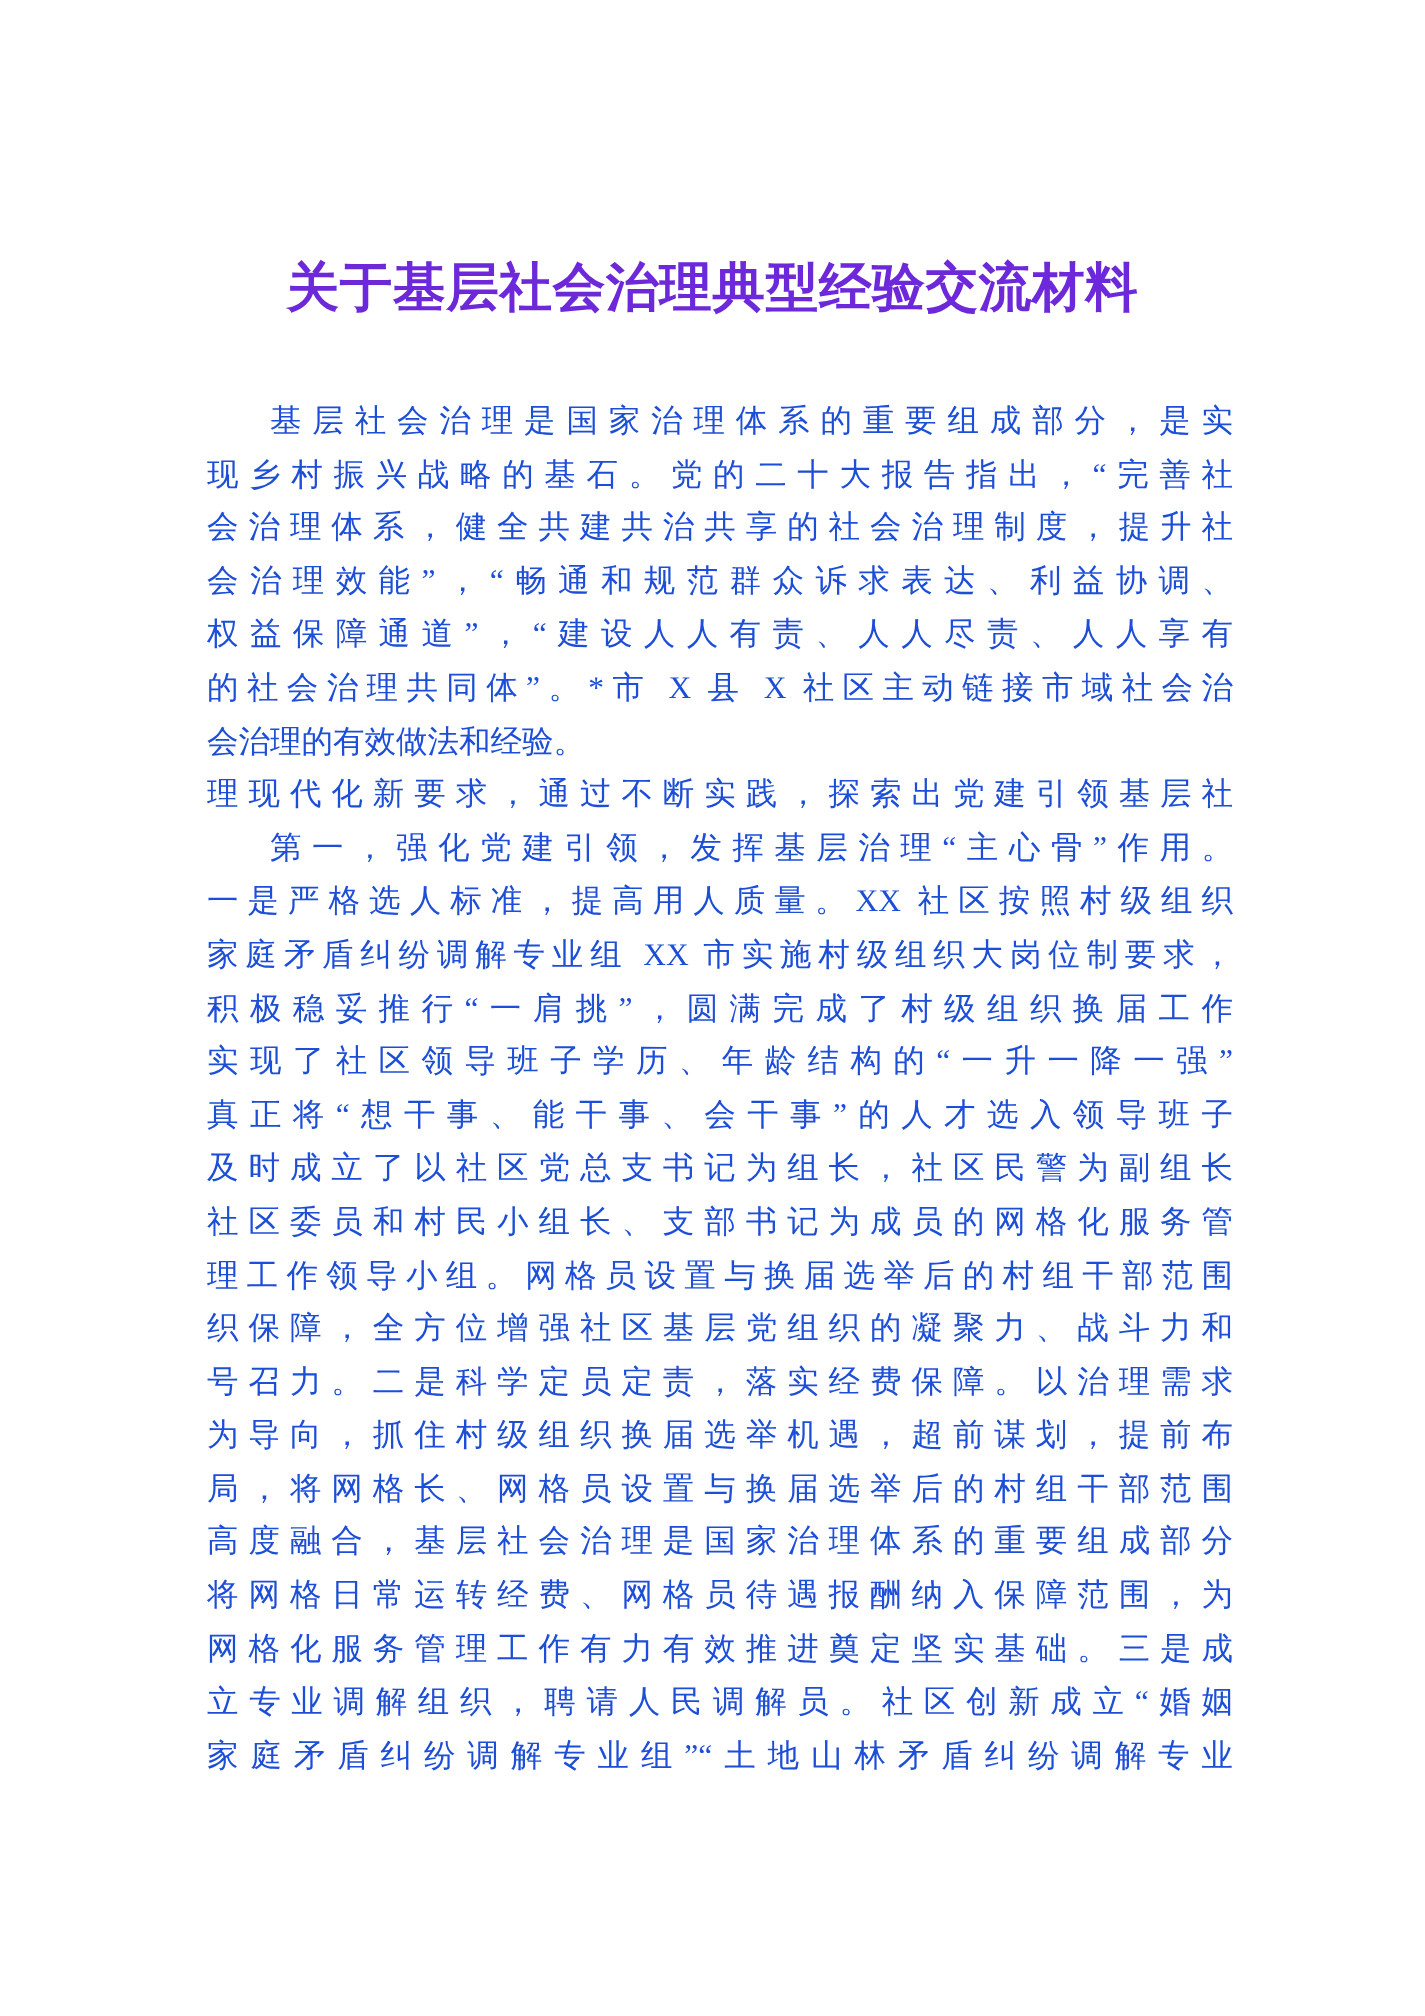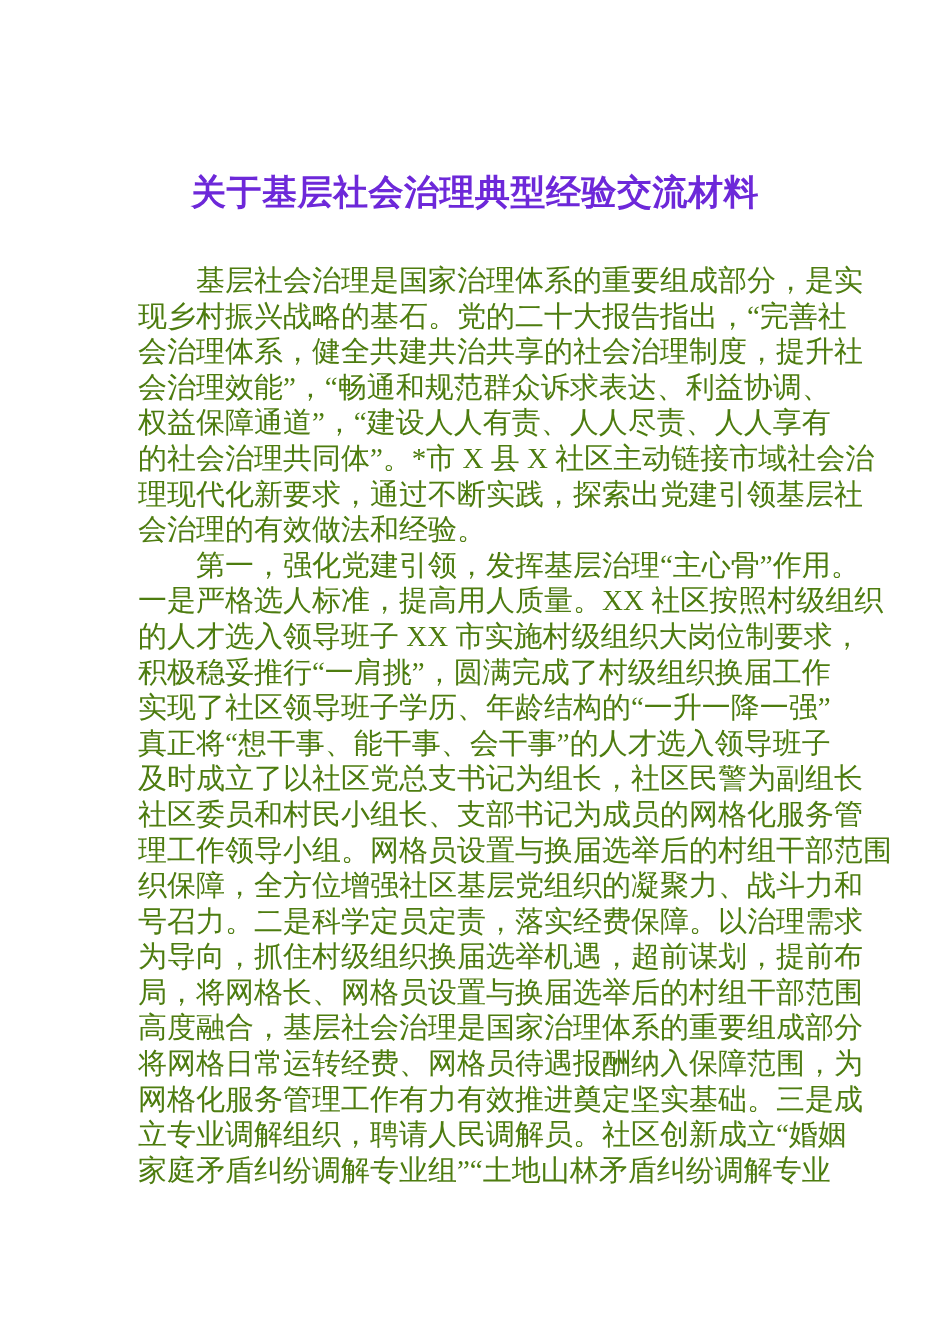--- a/index.html
+++ b/index.html
@@ -27,24 +27,24 @@
     font-size: 35px;
     line-height: 46px;
     font-weight: 700;
     letter-spacing: 0.5px;
     font-family: "Liberation Sans", "DejaVu Sans", sans-serif;
     color: #6d28d9;
   }
   .doc-body {
     margin: 48px 0 0 138px;
     width: 684px;
-    font-size: 29px;
+    font-size: 21px;
     line-height: 35.6px;
     font-family: "Liberation Serif", "DejaVu Sans", sans-serif;
-    color: #4d7c0f;
+    color: #1d4ed8;
   }
   .paragraph {
     margin: 0;
     padding: 0;
   }
   .line {
     text-align: justify;
     text-align-last: justify;
     white-space: nowrap;
   }
@@ -62,27 +62,27 @@
   <h1 class="doc-title">关于基层社会治理典型经验交流材料</h1>
 
   <div class="doc-body">
       <div class="paragraph">
         <div class="line first">基层社会治理是国家治理体系的重要组成部分，是实</div>
         <div class="line">现乡村振兴战略的基石。党的二十大报告指出，“完善社</div>
         <div class="line">会治理体系，健全共建共治共享的社会治理制度，提升社</div>
         <div class="line">会治理效能”，“畅通和规范群众诉求表达、利益协调、</div>
         <div class="line">权益保障通道”，“建设人人有责、人人尽责、人人享有</div>
         <div class="line">的社会治理共同体”。*市 X 县 X 社区主动链接市域社会治</div>
+        <div class="line flush">会治理的有效做法和经验。</div>
         <div class="line">理现代化新要求，通过不断实践，探索出党建引领基层社</div>
-        <div class="line flush">会治理的有效做法和经验。</div>
       </div>
       <div class="paragraph">
         <div class="line first">第一，强化党建引领，发挥基层治理“主心骨”作用。</div>
         <div class="line">一是严格选人标准，提高用人质量。XX 社区按照村级组织</div>
-        <div class="line">的人才选入领导班子 XX 市实施村级组织大岗位制要求，</div>
+        <div class="line">家庭矛盾纠纷调解专业组 XX 市实施村级组织大岗位制要求，</div>
         <div class="line">积极稳妥推行“一肩挑”，圆满完成了村级组织换届工作</div>
         <div class="line">实现了社区领导班子学历、年龄结构的“一升一降一强”</div>
         <div class="line">真正将“想干事、能干事、会干事”的人才选入领导班子</div>
         <div class="line">及时成立了以社区党总支书记为组长，社区民警为副组长</div>
         <div class="line">社区委员和村民小组长、支部书记为成员的网格化服务管</div>
         <div class="line">理工作领导小组。网格员设置与换届选举后的村组干部范围</div>
         <div class="line">织保障，全方位增强社区基层党组织的凝聚力、战斗力和</div>
         <div class="line">号召力。二是科学定员定责，落实经费保障。以治理需求</div>
         <div class="line">为导向，抓住村级组织换届选举机遇，超前谋划，提前布</div>
         <div class="line">局，将网格长、网格员设置与换届选举后的村组干部范围</div>

